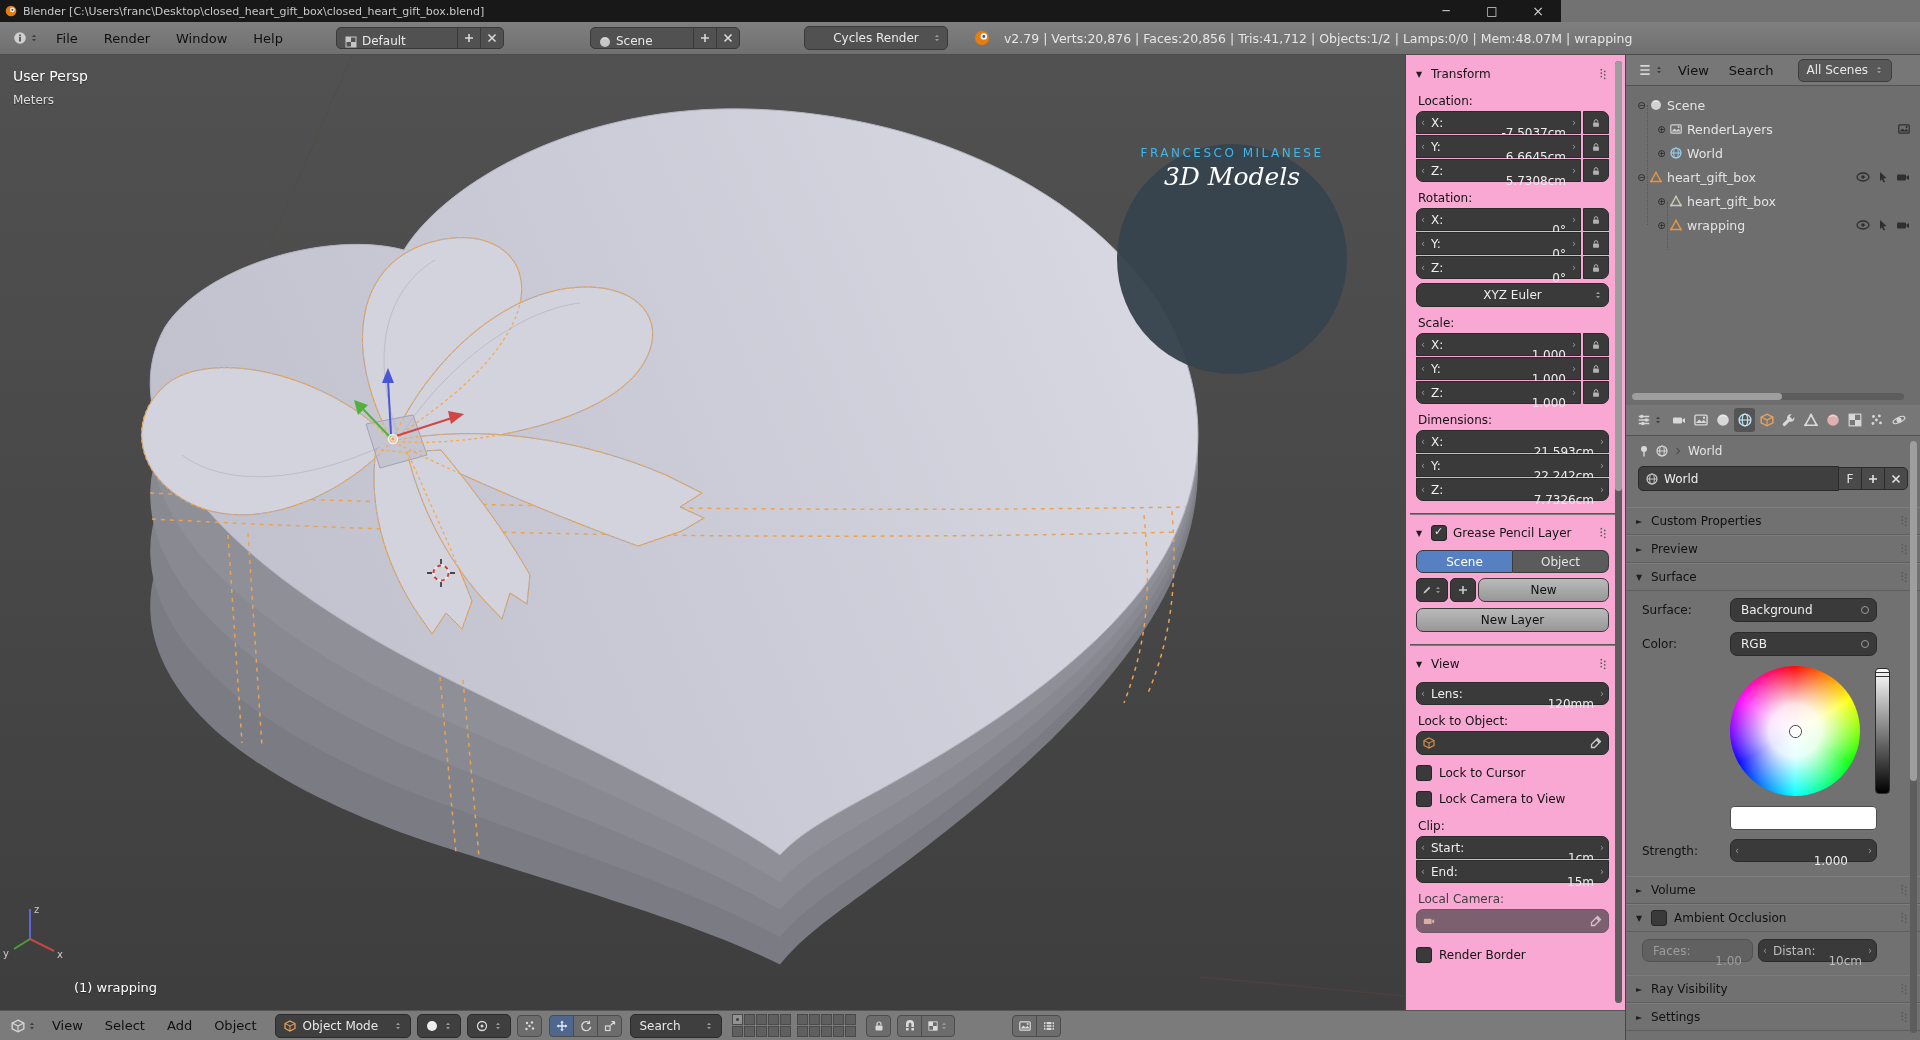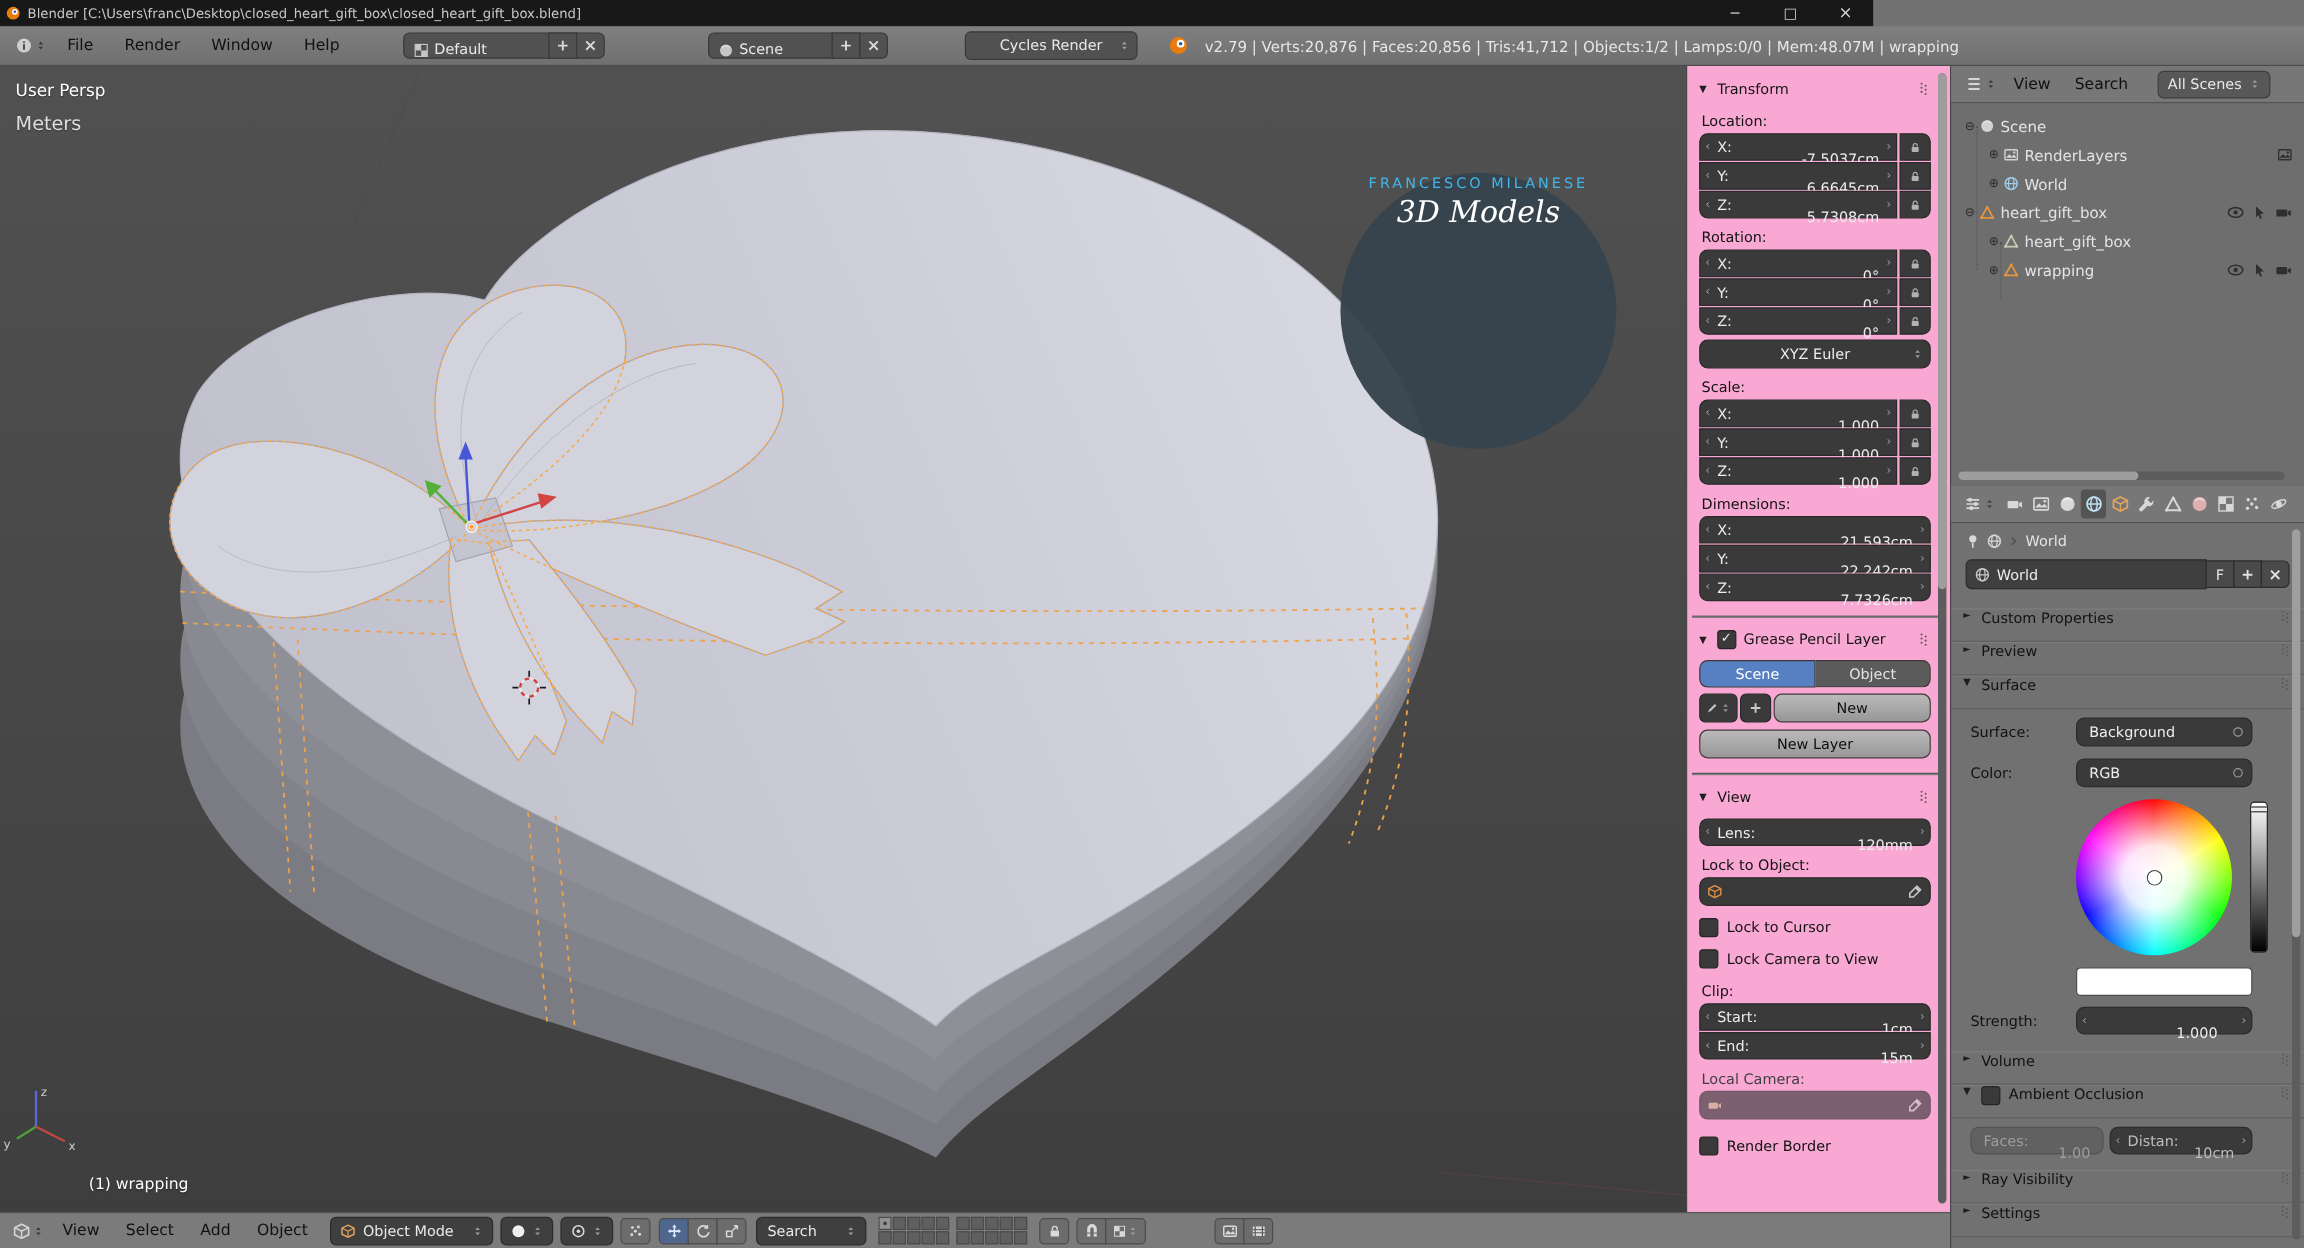--- a/index.html
+++ b/index.html
@@ -116,21 +116,21 @@
   .pheadbar{height:30px;background:#777777;border-bottom:1px solid #525252;display:flex;align-items:center;padding:0 6px;gap:1px;}
   .ptab{width:21px;height:24px;display:flex;align-items:center;justify-content:center;border-radius:3px;}
   .ptab.active{background:#545454;}
   .crumb{display:flex;align-items:center;gap:6px;padding:8px 10px 0 12px;color:#e4e4e4;}
   .namerow{display:flex;align-items:center;margin:8px 12px 0 12px;}
   .namef{flex:1;height:23px;background:#3f3f3f;border:1px solid #2b2b2b;border-radius:5px 0 0 5px;display:flex;
          align-items:center;gap:6px;padding:0 7px;color:#ededed;}
   .fbtn{width:24px;height:23px;background:#4a4a4a;border:1px solid #2b2b2b;margin-left:-1px;display:flex;
         align-items:center;justify-content:center;color:#e2e2e2;box-sizing:border-box;}
   .fbtn.last{border-radius:0 5px 5px 0;}
-  .phead2{height:26px;display:flex;align-items:flex-start;border-top:1px solid #7d7d7d;border-bottom:1px solid #5e5e5e;
+  .phead2{height:26px;display:flex;align-items:center;border-top:1px solid #7d7d7d;border-bottom:1px solid #5e5e5e;
           color:#111;padding:0 10px;font-size:12px;}
   .prow{display:flex;align-items:center;margin:7px 43px 0 16px;}
   .plabel{width:88px;color:#121212;font-size:12px;flex:none;}
   .pfield{flex:1;justify-content:flex-start;padding-left:10px;}
   .mdot{position:absolute;right:7px;top:50%;transform:translateY(-50%);width:6px;height:6px;
         border:1px solid #9a9a9a;border-radius:50%;}
   .cwrap{position:relative;height:138px;margin-top:8px;}
   .hsvwheel{position:absolute;left:104px;top:2px;width:130px;height:130px;border-radius:50%;
             background:conic-gradient(#f00,#ff0,#0f0,#0ff,#00f,#f0f,#f00);}
   .hsvwheel::after{content:"";position:absolute;inset:0;border-radius:50%;
@@ -460,21 +460,21 @@
         <line x1="0" y1="0" x2="24" y2="12" stroke="#c24742" stroke-width="2"></line>
         <line x1="0" y1="0" x2="-16" y2="10" stroke="#4f9e3c" stroke-width="2"></line>
         <text x="4" y="-26" fill="#cccccc" font-size="10">z</text>
         <text x="27" y="19" fill="#cccccc" font-size="10">x</text>
         <text x="-27" y="18" fill="#cccccc" font-size="10">y</text>
       </g>
     </svg>
   </div>
 
   <div class="abs vp-label" style="left:13px;top:68px;font-size:14px">User Persp</div>
-  <div class="abs vp-label" style="left:13px;top:93px;font-size:16px;color:#dedede">Meters</div>
+  <div class="abs vp-label" style="left:13px;top:93px;font-size:12px;color:#dedede">Meters</div>
   <div class="abs vp-label" style="left:74px;top:980px;font-size:13px">(1) wrapping</div>
 
   <div class="fm-circle">
     <div class="fm-name">FRANCESCO MILANESE</div>
     <div class="fm-3d">3D Models</div>
   </div>
 
   <div class="abs npanel">
     <div class="phead">
       <span class="tri tri-open"></span>

